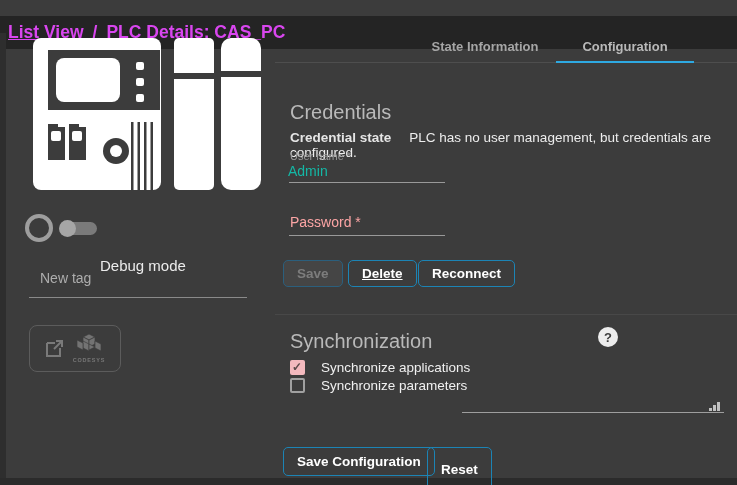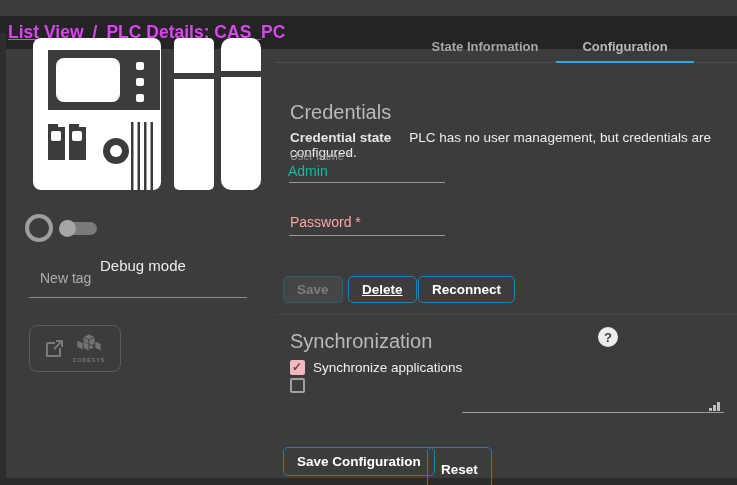--- a/index.html
+++ b/index.html
@@ -63,25 +63,25 @@
   .field-placeholder { position:absolute; left:290px; top:214px; font-size:14px; color:#fca5a5; cursor:text; }
   .uline { position:absolute; height:1px; background:#999; }
 
   
   .btn {
     position:absolute; height:27px; padding:0 13px; background:transparent;
     border:1.5px solid #1C84B5; border-radius:5px; color:#FFFFFF;
     font-family:"Liberation Sans", sans-serif; font-size:13.5px; font-weight:bold; cursor:pointer;
   }
   .btn:disabled { background:#454545; border-color:#2B5F7D; color:#7D7D7D; cursor:default; }
-  .btn-row { top:276px; }
+  .btn-row { top:260px; }
   .divider2 { position:absolute; left:275px; top:314px; width:462px; height:1px; background:#484848; }
 
   
-  .checkbox-row { position:absolute; left:290px; display:flex; align-items:center; gap:8px; cursor:pointer; }
+  .checkbox-row { position:absolute; left:290px; display:flex; align-items:center; gap:16px; cursor:pointer; }
   .cbox { width:15px; height:15px; border-radius:2px; flex:0 0 auto; position:relative; }
   .cbox.checked { background:#F3B9BE; }
   .cbox.checked::after {
     content:"\2713"; position:absolute; left:2px; top:0px;
     font-size:12px; font-weight:bold; color:#5C4A4A; line-height:15px;
   }
   .cbox.unchecked { border:2px solid #A0A0A0; background:transparent; }
   .checkbox-row span { font-size:13.5px; color:#F0F0F0; }
 
   .help-circle {
@@ -189,20 +189,21 @@
 
   <div class="section-title" style="left:290px; top:330px;">Synchronization</div>
   <div class="help-circle">?</div>
 
   <div class="checkbox-row" style="top:360px;">
     <div class="cbox checked"></div>
     <span>Synchronize applications</span>
   </div>
   <div class="checkbox-row" style="top:378px;">
     <div class="cbox unchecked"></div>
+    <span>Synchronize parameters</span>
   </div>
 
   <div class="whitelist-area"></div>
   <div class="whitelist-line"></div>
   <div class="grip">
       <i></i>
       <i></i>
       <i></i>
     </div>
 

